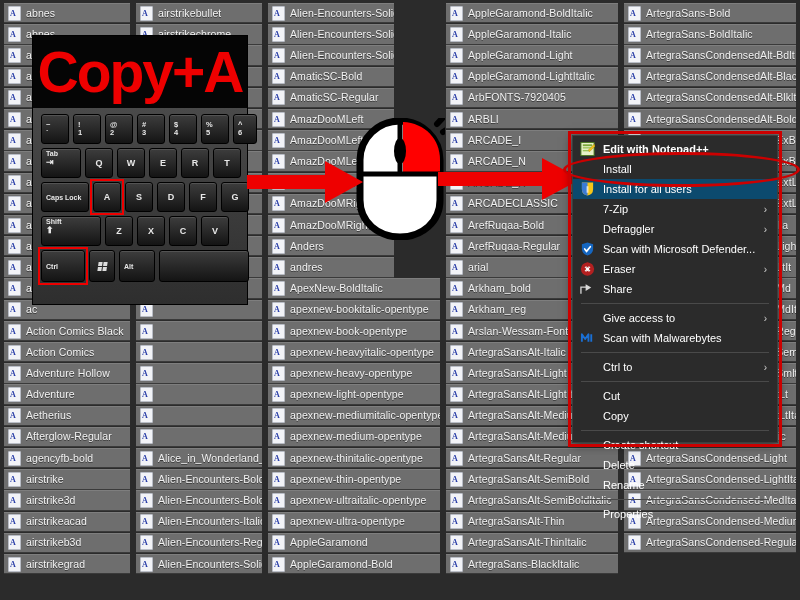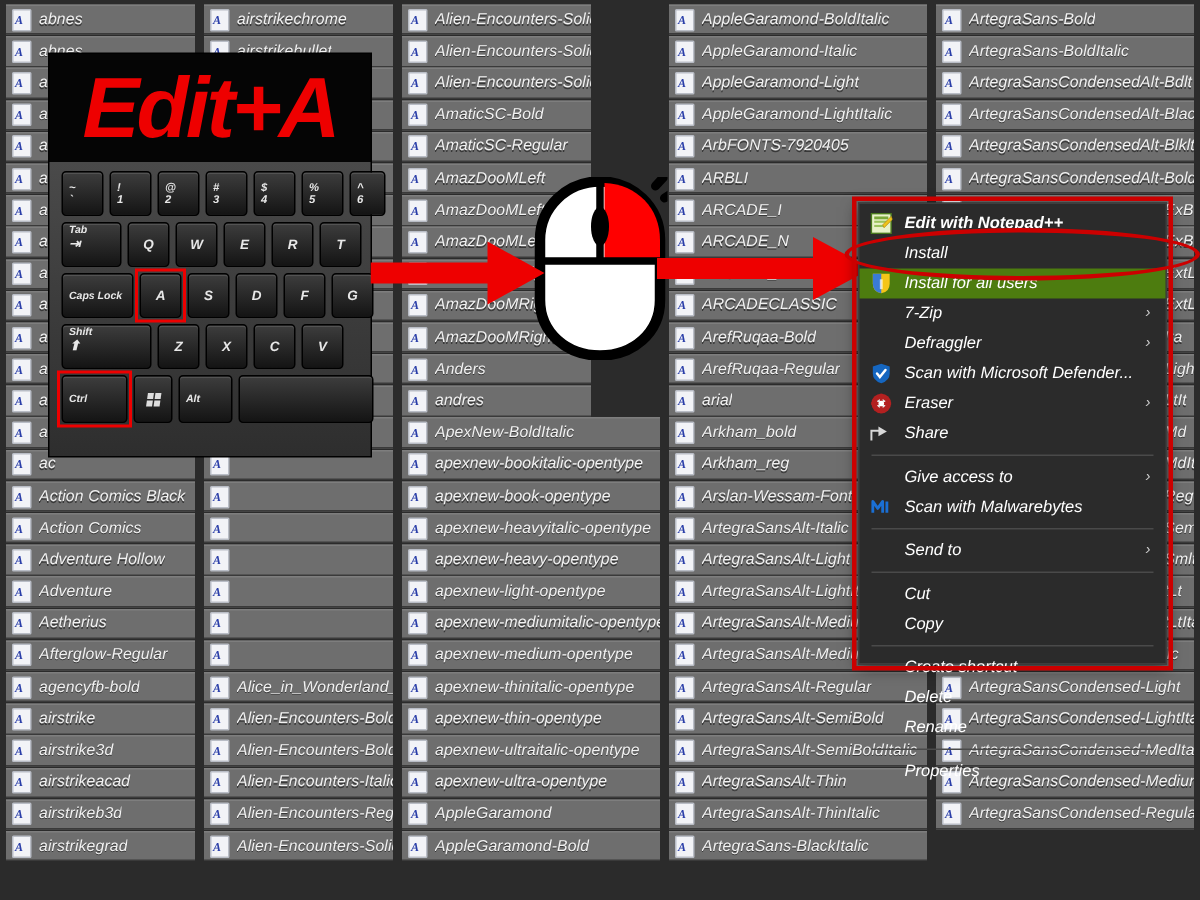--- a/index.html
+++ b/index.html
@@ -8,21 +8,20 @@
     width: 800px; height: 600px;
     overflow: hidden;
     background: #2b2b2b;
     font-family: "Liberation Sans", sans-serif;
   }
   #stage {
     position: relative;
     width: 800px; height: 600px;
     background: #2b2b2b;
     overflow: hidden;
-    font-style: italic;
   }
 
   
   .explorer {
     position: absolute;
     inset: 0;
     display: flex;
     flex-direction: column;
     flex-wrap: wrap;
     align-content: flex-start;
@@ -155,21 +154,21 @@
     position: relative;
     height: 20px;
     display: flex;
     align-items: center;
     padding-left: 30px;
     color: #ffffff;
     font-size: 11px;
     white-space: nowrap;
   }
   .mi.bold { font-weight: bold; }
-  .mi.sel { background: #4d7c0f; }
+  .mi.sel { background: #0c4a6e; }
   .mi .mico {
     position: absolute;
     left: 7px; top: 50%;
     transform: translateY(-50%);
     width: 15px; height: 15px;
   }
   .mi .chev {
     position: absolute;
     right: 10px; top: 50%;
     transform: translateY(-50%);
@@ -310,28 +309,28 @@
       <div class="row w-narrow">
         <span class="ficon"></span>
         <span class="fname">airstrikeb3d</span>
       </div>
       <div class="row w-narrow">
         <span class="ficon"></span>
         <span class="fname">airstrikegrad</span>
       </div>
       <div class="row w-narrow">
         <span class="ficon"></span>
+        <span class="fname">airstrikebullet</span>
+      </div>
+      <div class="row w-narrow">
+        <span class="ficon"></span>
         <span class="fname">airstrikechrome</span>
       </div>
       <div class="row w-narrow">
         <span class="ficon"></span>
-        <span class="fname">airstrikebullet</span>
-      </div>
-      <div class="row w-narrow">
-        <span class="ficon"></span>
         <span class="fname">airstrikecond</span>
       </div>
       <div class="row w-narrow">
         <span class="ficon"></span>
         <span class="fname">airstrikeexpand</span>
       </div>
       <div class="row w-narrow">
         <span class="ficon"></span>
         <span class="fname">airstrikegrad</span>
       </div>
@@ -739,21 +738,21 @@
         <span class="ficon"></span>
         <span class="fname">ArtegraSansCondensed-Medium</span>
       </div>
       <div class="row w-wide">
         <span class="ficon"></span>
         <span class="fname">ArtegraSansCondensed-Regular</span>
       </div>
     </div>
 
   <div id="kbd">
-    <div class="ctrla">Edit+A</div>
+    <div class="ctrla">Copy+A</div>
     <div class="kbody">
 
       <div class="key num" style="left:8px;  top:6px;  width:28px; height:30px;">
           <span>~</span>
           <span>`</span>
         </div>
       <div class="key num" style="left:40px; top:6px;  width:28px; height:30px;">
           <span>!</span>
           <span>1</span>
         </div>
@@ -898,21 +897,21 @@
       </div>
       <div class="mi">
         <span class="mico"><svg viewBox="0 0 16 16">
             <path d="M2 12 L2 4 L5.5 9 L9 4 L9 12" stroke="#1a6fd4" stroke-width="2" fill="none" stroke-linejoin="round"></path>
             <path d="M12 4 L12 12" stroke="#1a6fd4" stroke-width="2"></path>
           </svg></span>
         <span>Scan with Malwarebytes</span>
       </div>
       <div class="msep"></div>
       <div class="mi">
-        <span>Send to</span>
+        <span>Ctrl to</span>
         <span class="chev">›</span>
       </div>
       <div class="msep"></div>
       <div class="mi">
         <span>Cut</span>
       </div>
       <div class="mi">
         <span>Copy</span>
       </div>
       <div class="msep"></div>

